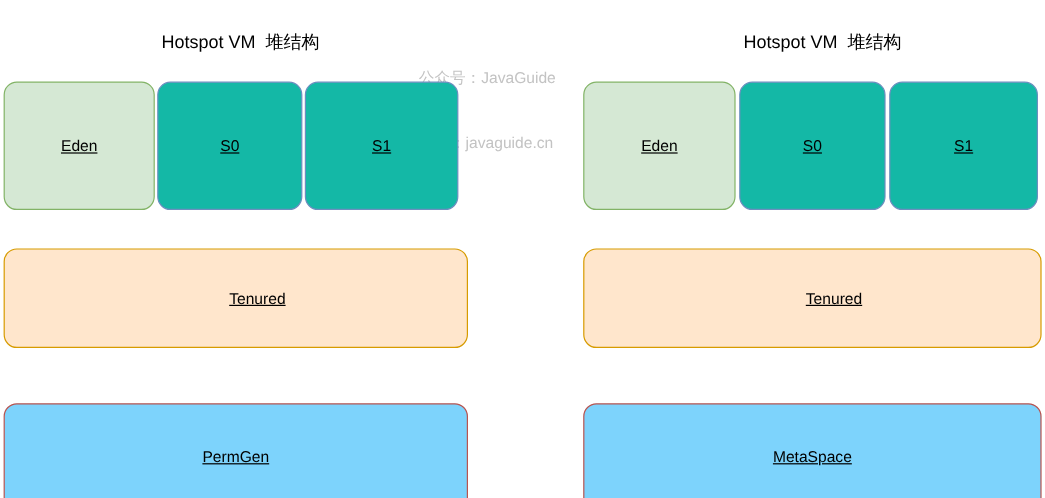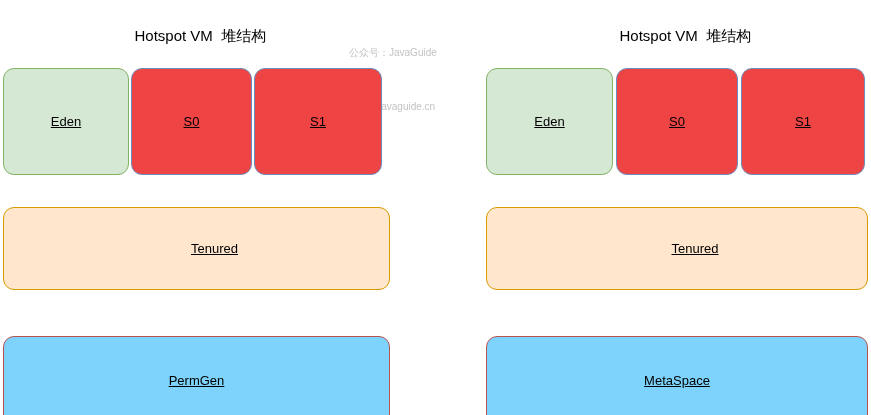--- a/index.html
+++ b/index.html
@@ -31,22 +31,22 @@
     white-space: pre;
   }
   .title-left  { left: 42px;  top: 6px;  width: 300px; }
   .title-right { left: 527px; top: 6px;  width: 300px; }
   .title-line2 { display: block; }
 
   
   .watermark {
     position: absolute;
     left: 349px;
-    top: 8px;
-    font-size: 10px;
+    top: 20px;
+    font-size: 13px;
     line-height: 18px;
     color: #c3c3c3;
     white-space: pre;
     user-select: none;
   }
   .watermark span { display: block; }
 
   
   .mem-box {
     position: absolute;
@@ -61,21 +61,21 @@
     line-height: 16px;
     color: #000000;
     text-align: center;
     text-decoration: underline;
   }
   .box-eden {
     background: #d5e8d4;
     border-color: #82b366;
   }
   .box-survivor {
-    background: #ef4444;
+    background: #14b8a6;
     border-color: #6c8ebf;
   }
   .box-tenured {
     background: #ffe6cc;
     border-color: #d79b00;
     padding-left: 36px;
   }
   .box-perm {
     background: #7dd3fc;
     border-color: #b85450;

